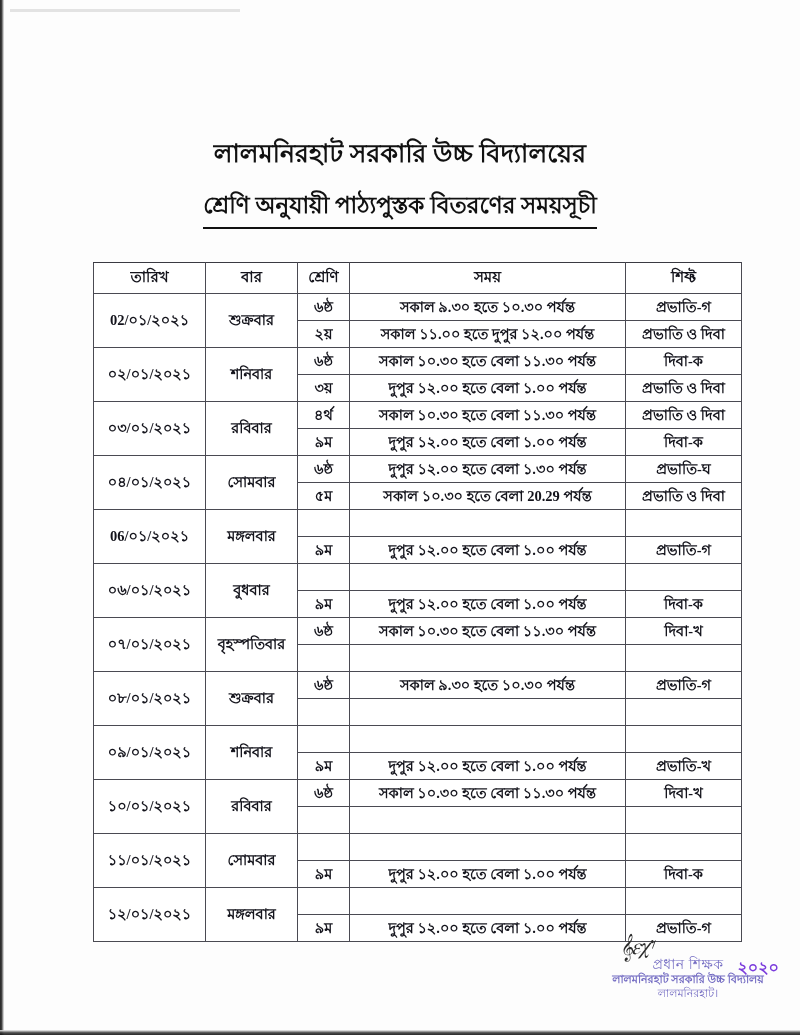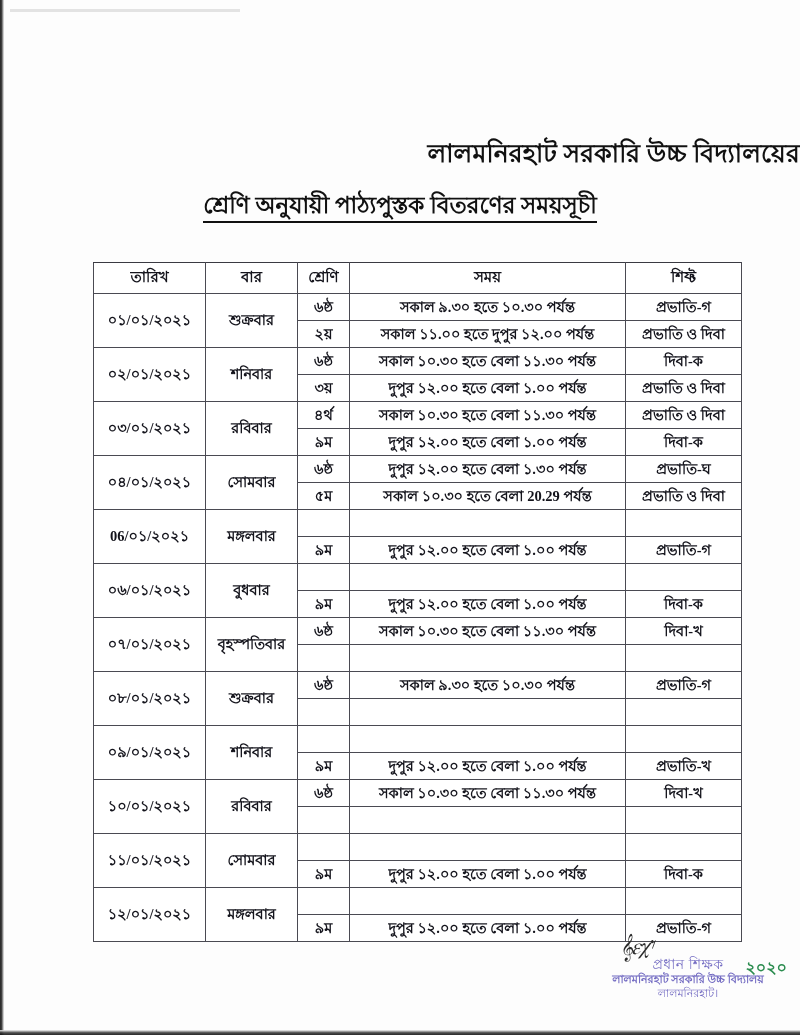--- a/index.html
+++ b/index.html
@@ -48,31 +48,30 @@
     left: 0;
     width: 800px;
     text-align: center;
   }
   .title-line1 {
     font-size: 25px;
     font-weight: bold;
     letter-spacing: .2px;
     color: #111;
     line-height: 1.25;
-    text-align: right;
   }
   .title-line2 {
     margin-top: 22px;
     font-size: 23px;
     font-weight: bold;
     color: #111;
     line-height: 1.3;
     display: inline-block;
     border-bottom: 2px solid #111;
-    padding-bottom: 0;
+    padding-bottom: 6px;
   }
 
   table.schedule {
     position: absolute;
     top: 262px;
     left: 93px;
     width: 648px;
     border-collapse: collapse;
     table-layout: fixed;
     background: #ffffff;
@@ -151,25 +150,25 @@
     line-height: 1.25;
     margin-top: 1px;
   }
   .stamp-l3 {
     font-size: 11px;
     font-weight: normal;
     line-height: 1.25;
   }
   .stamp-date {
     position: absolute;
-    right: 6px;
+    right: 14px;
     top: 22px;
     font-size: 16px;
     font-weight: bold;
-    color: #15803d;
+    color: #6d28d9;
     opacity: .9;
     font-family: "DejaVu Serif", serif;
     margin-left: 7px;
   }
 </style>
 </head>
 <body>
 
 <div class="page">
 
@@ -196,21 +195,21 @@
       <tr>
         <th>তারিখ</th>
         <th>বার</th>
         <th>শ্রেণি</th>
         <th>সময়</th>
         <th>শিফ্ট</th>
       </tr>
     </thead>
     <tbody id="schedule-body">
         <tr>
-          <td class="cell-date" rowspan="2">০১/০১/২০২১</td>
+          <td class="cell-date" rowspan="2">02/০১/২০২১</td>
           <td class="cell-day" rowspan="2">শুক্রবার</td>
           <td class="cell-class">৬ষ্ঠ</td>
           <td class="cell-time">সকাল ৯.৩০ হতে ১০.৩০  পর্যন্ত</td>
           <td class="cell-shift">প্রভাতি-গ</td>
         </tr>
         <tr>
           <td class="cell-class">২য়</td>
           <td class="cell-time">সকাল ১১.০০ হতে দুপুর ১২.০০ পর্যন্ত</td>
           <td class="cell-shift">প্রভাতি ও দিবা</td>
         </tr>

